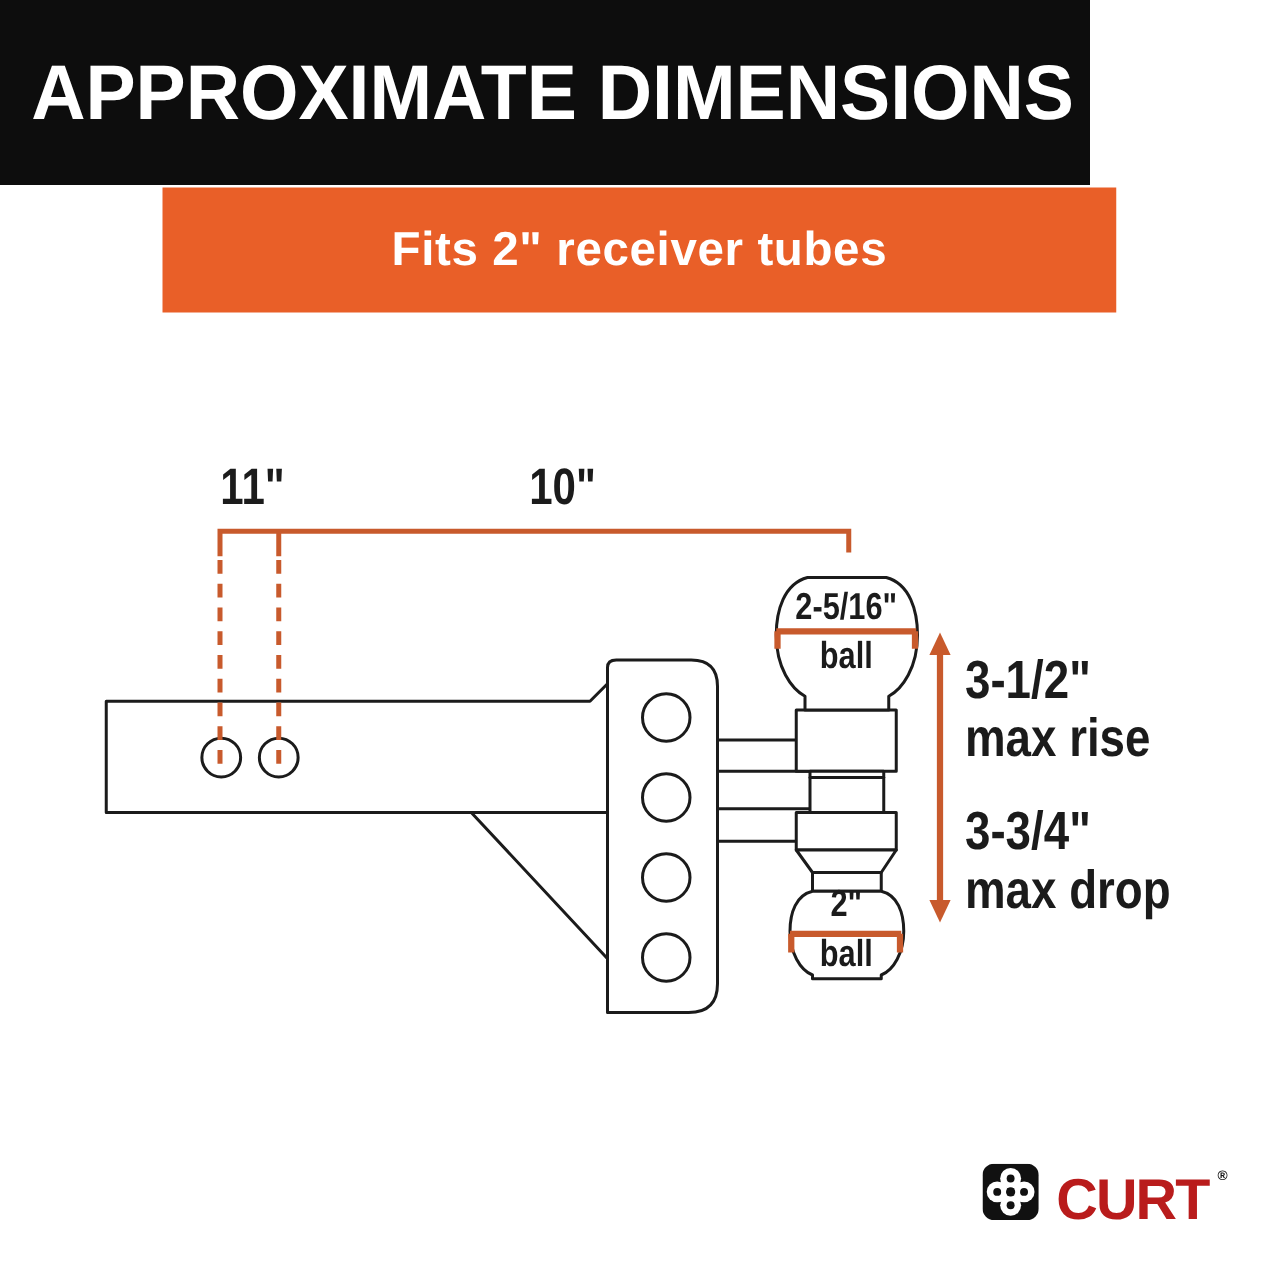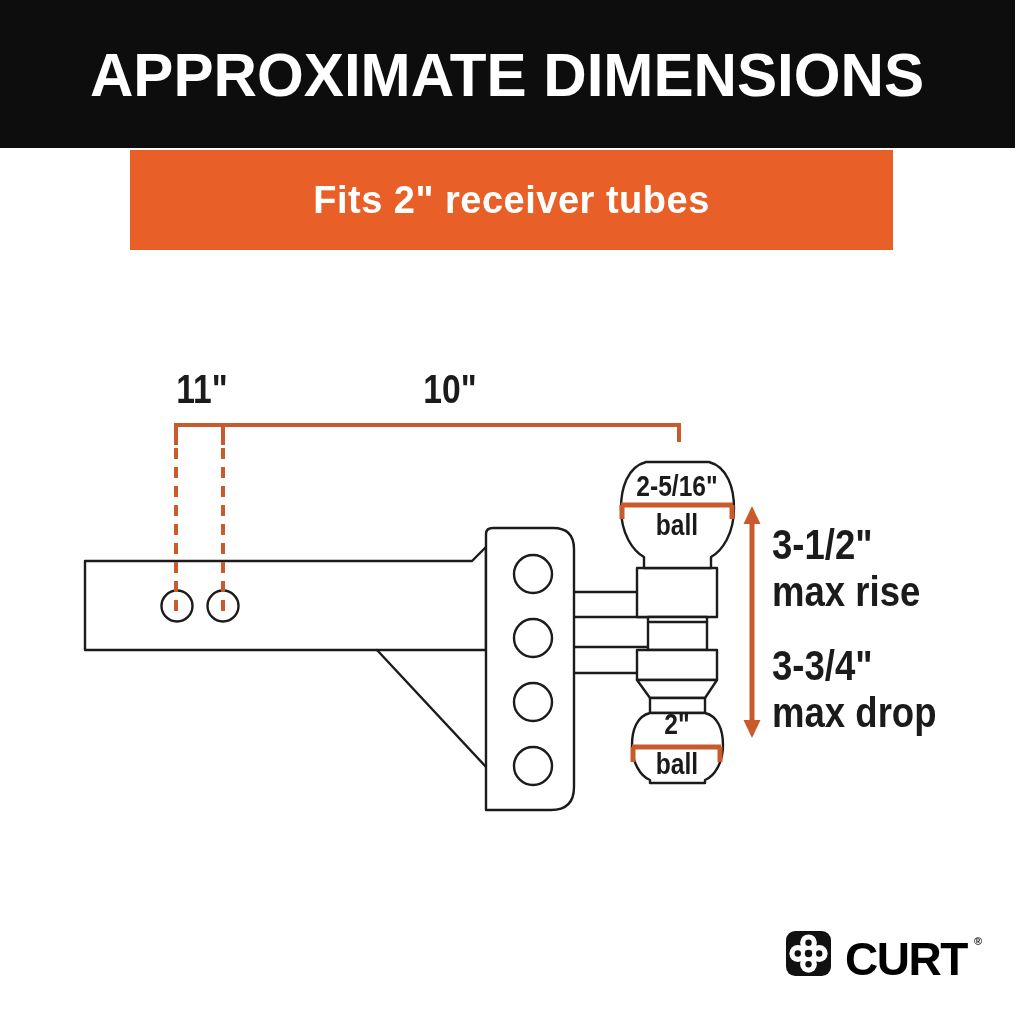--- a/index.html
+++ b/index.html
@@ -8,22 +8,22 @@
     --diagram-orange:#c85a2c;
     --header-bg:#0d0d0d;
     --paper:#ffffff;
   }
   *{margin:0;padding:0;box-sizing:border-box;}
   html,body{width:1024px;height:1024px;background:var(--paper);overflow:hidden;}
   body{font-family:"Liberation Sans", sans-serif;}
   .page{position:relative;width:1024px;height:1024px;background:var(--paper);}
 
   
-  .header{position:absolute;left:0;top:0;width:1015px;height:148px;background:var(--header-bg);
-          display:flex;align-items:center;justify-content:center;}
+  .header{position:absolute;left:0;top:0;width:872px;height:148px;background:var(--header-bg);
+          display:flex;align-items:center;justify-content:flex-end;}
   .title{color:#fff;font-size:62px;font-weight:700;letter-spacing:0px;white-space:nowrap;
          transform:scaleX(.97);}
 
   
   .banner{position:absolute;left:130px;top:150px;width:763px;height:100px;background:var(--banner-orange);
           display:flex;align-items:center;justify-content:center;}
   .banner-text{color:#fff;font-size:38px;font-weight:700;letter-spacing:.5px;white-space:nowrap;}
 
   
   .diagram{position:absolute;left:0;top:0;width:1024px;height:1024px;}
@@ -38,21 +38,21 @@
   .lbl{position:absolute;font-weight:700;color:var(--ink);text-align:center;white-space:nowrap;
        transform:scaleX(.82);}
   .dim-lbl{font-size:41px;}
   .ball-lbl{font-size:30px;}
   .note{position:absolute;font-weight:700;color:var(--ink);font-size:43px;line-height:47px;
         white-space:nowrap;transform:scaleX(.85);transform-origin:left top;}
 
   
   .brand{position:absolute;left:786px;top:931px;width:210px;height:48px;}
   .brand-icon{position:absolute;left:0;top:0;}
-  .brand-word{position:absolute;left:59px;top:1px;font-size:46px;font-weight:700;color:#000000;
+  .brand-word{position:absolute;left:59px;top:1px;font-size:46px;font-weight:700;color:#b91c1c;
               letter-spacing:-1.5px;}
   .brand-reg{position:absolute;left:188px;top:4px;font-size:11px;font-weight:700;color:#111;}
 </style>
 </head>
 <body>
 
 <div class="page">
 
   <header class="header">
     <h1 class="title">APPROXIMATE DIMENSIONS</h1>

